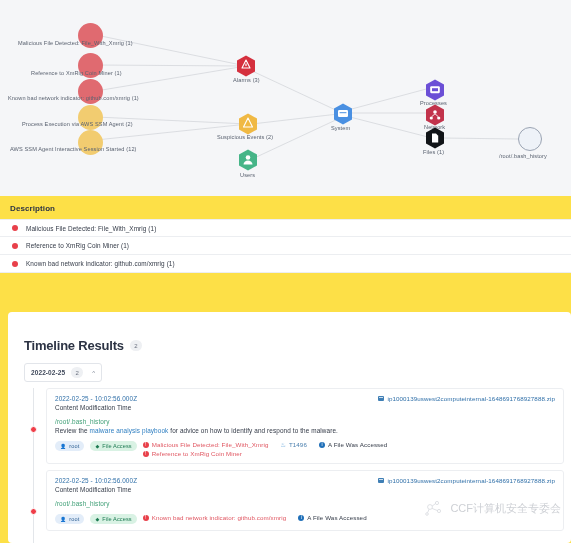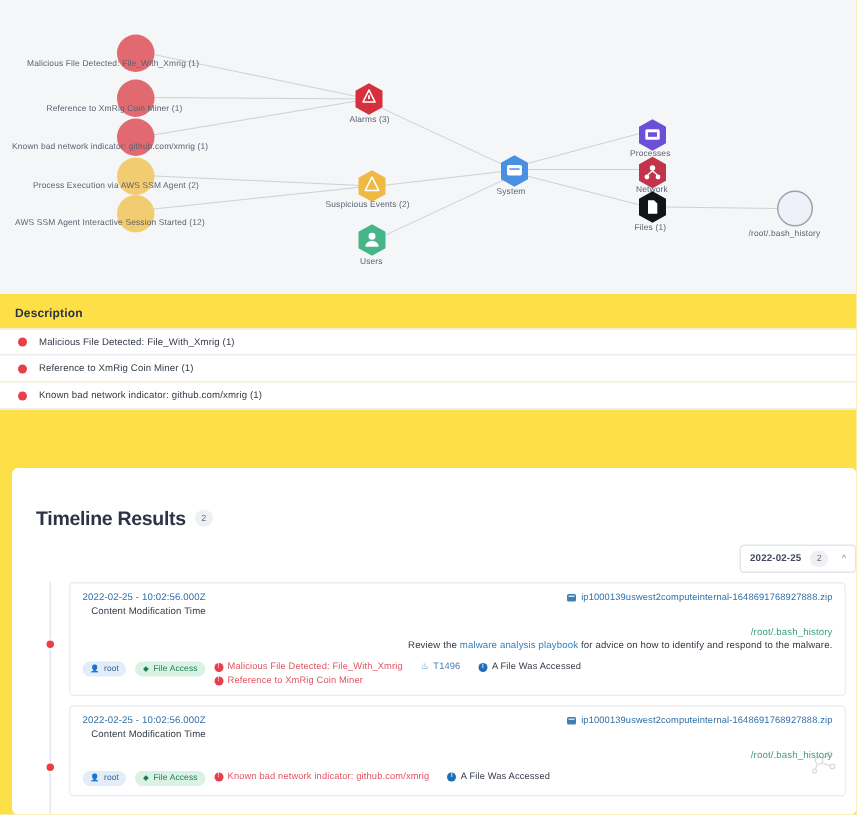--- a/index.html
+++ b/index.html
@@ -57,21 +57,20 @@
     background: #e8404a; flex: none; margin-right: 8px;
   }
   .desc-text { font-size: 6.4px; color: #333a47; letter-spacing: 0.1px; }
 
   
   .timeline-card {
     position: absolute; left: 8px; top: 312px; width: 563px; height: 231px;
     background: #ffffff;
     border-radius: 4px;
     overflow: hidden;
-    text-align: right;
   }
   .tl-header {
     padding: 26px 0 0 16px;
     display: flex; align-items: center; gap: 6px;
   }
   .tl-title { font-size: 13px; font-weight: bold; color: #2c3344; letter-spacing: -0.2px; }
   .count-badge {
     display: inline-flex; align-items: center; justify-content: center;
     min-width: 12px; height: 11px; padding: 0 3px;
     background: #eef0f3; border-radius: 6px;
@@ -403,15 +402,16 @@
   <div class="watermark">
     <svg width="22" height="20" viewBox="0 0 22 20">
       <g stroke="#8b93a1" stroke-width="0.8" fill="none">
         <circle cx="7" cy="9" r="2.4"></circle>
         <circle cx="14" cy="5" r="1.6"></circle>
         <circle cx="16" cy="13" r="1.6"></circle>
         <circle cx="4" cy="16" r="1.3"></circle>
         <path d="M9.2,8 L12.5,5.6 M9,10.4 L14.5,12.6 M6,11.3 L4.6,14.7"></path>
       </g>
     </svg>
+    <span class="wm-text">CCF计算机安全专委会</span>
   </div>
 
 </div>
 
 </body></html>

